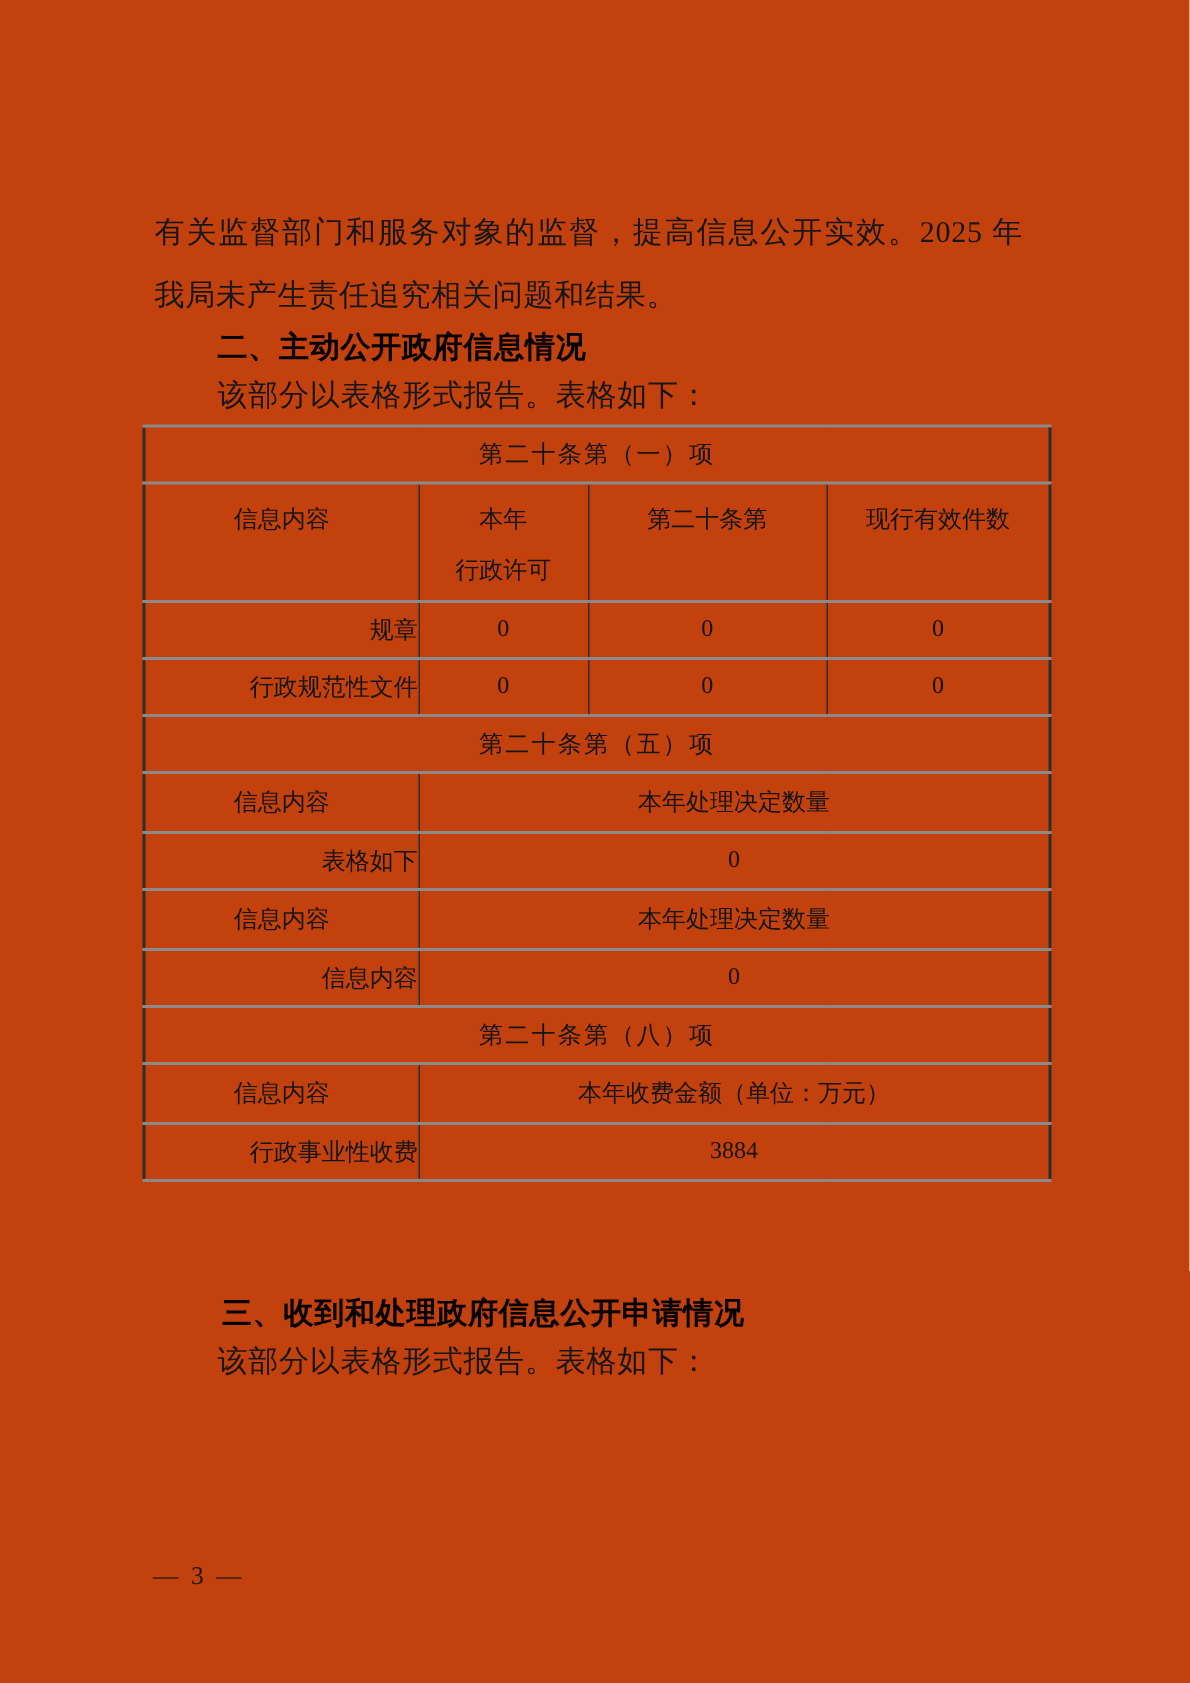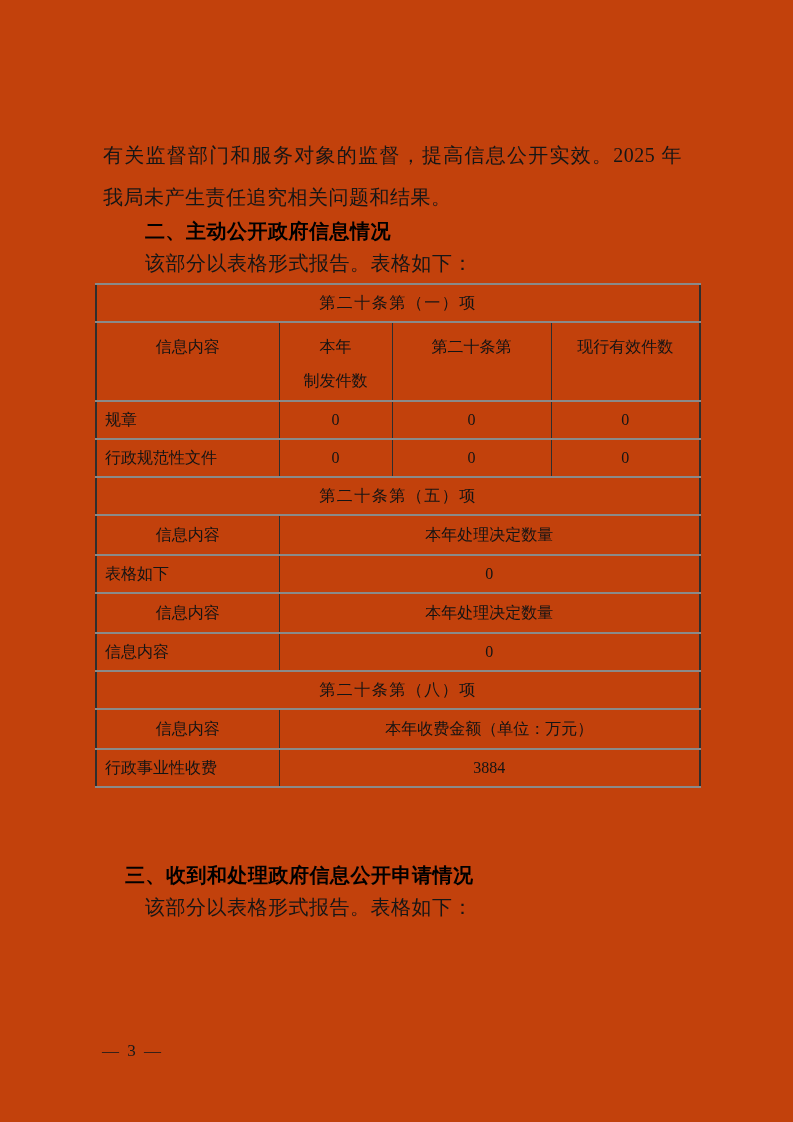--- a/index.html
+++ b/index.html
@@ -35,21 +35,21 @@
   .heading {
     position: absolute;
     font-family: "Liberation Sans", "DejaVu Sans", sans-serif;
     font-weight: 700;
     font-size: 20px;
     letter-spacing: 0.5px;
     color: #000000;
     white-space: nowrap;
   }
   .h2-pos { left: 145px; top: 218px; }
-  .h3-pos { left: 125px; top: 862px; }
+  .h3-pos { left: 148px; top: 862px; }
   
   .lead {
     position: absolute;
     font-size: 20px;
     letter-spacing: 0.5px;
     white-space: nowrap;
   }
   .lead2-pos { left: 145px; top: 250px; }
   .lead3-pos { left: 145px; top: 894px; }
   
@@ -79,21 +79,21 @@
   tr.r-title td   { height: 36px; }
   tr.r-bighead td { height: 70px; vertical-align: top; padding-top: 7px; line-height: 34px; }
   tr.r-head td    { height: 38px; }
   tr.r-data td    { height: 36px; }
   .c-title {
     text-align: center;
     letter-spacing: 1.5px;
     font-size: 16px;
   }
   .c-head  { text-align: center; }
-  .c-label { text-align: left; padding-left: 8px !important; }
+  .c-label { text-align: right; padding-left: 8px !important; }
   .c-num   { text-align: center; }
   .hline   { display: block; }
   
   .pagenum {
     position: absolute;
     left: 102px;
     top: 1041px;
     font-size: 17px;
     letter-spacing: 2px;
     color: #1a1a1a;
@@ -122,21 +122,21 @@
     </colgroup>
     <tbody>
 
       <tr class="r-title">
         <td colspan="4" class="c-title">第二十条第（一）项</td>
       </tr>
       <tr class="r-bighead">
         <td class="c-head">信息内容</td>
         <td class="c-head">
           <span class="hline">本年</span>
-          <span class="hline">制发件数</span>
+          <span class="hline">行政许可</span>
         </td>
         <td class="c-head">第二十条第</td>
         <td class="c-head">现行有效件数</td>
       </tr>
       <tr class="r-data">
         <td class="c-label">规章</td>
         <td class="c-num">0</td>
         <td class="c-num">0</td>
         <td class="c-num">0</td>
       </tr>

